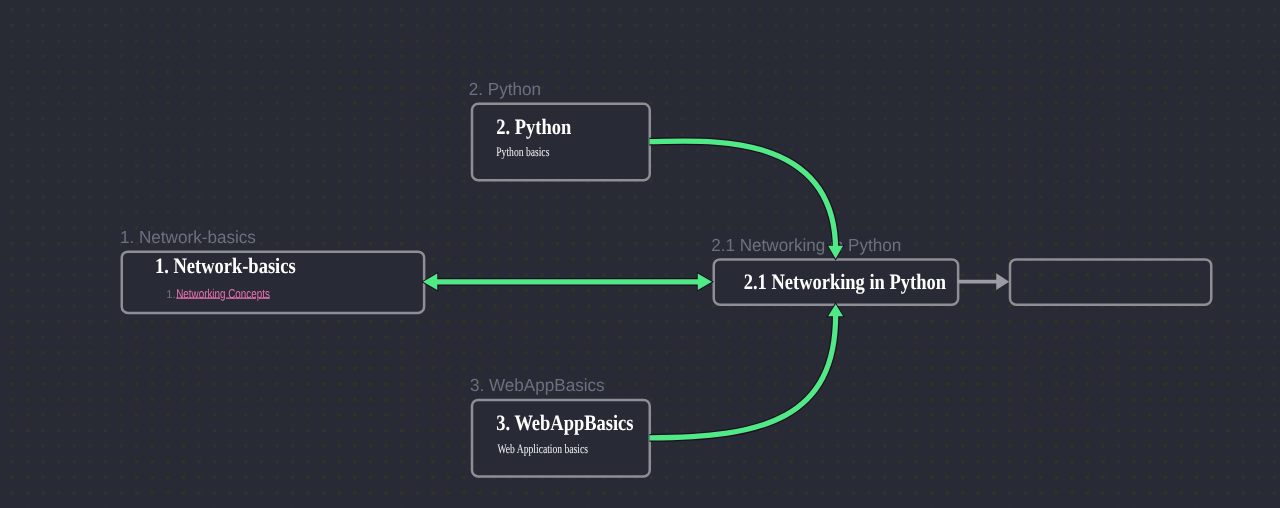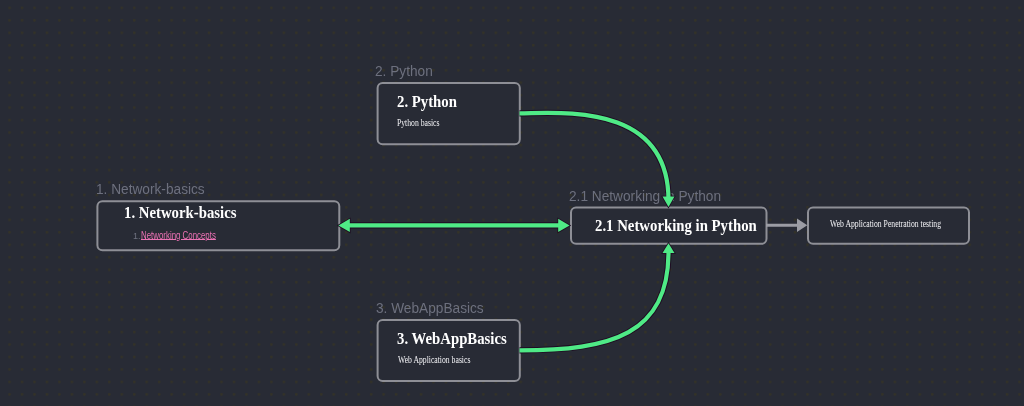--- a/index.html
+++ b/index.html
@@ -97,16 +97,13 @@
   <div class="node" style="left:569.5px;top:206.1px;width:197.4px;height:38.3px;">
     <div class="ntitle" style="left:25.3px;top:11.1px;">2.1 Networking in Python</div>
   </div>
 
   <div class="nlabel" style="left:375.9px;top:300.3px;">3. WebAppBasics</div>
   <div class="node" style="left:376.2px;top:318.5px;width:144.2px;height:63.2px;">
     <div class="ntitle" style="left:21.2px;top:11.1px;">3. WebAppBasics</div>
     <div class="nsub" style="left:22.3px;top:36.4px;">Web Application basics</div>
   </div>
 
-  <div class="node" style="left:806.5px;top:206.1px;width:163px;height:38.3px;">
-    <div class="nsub" style="left:23.9px;top:12.5px;">Web Application Penetration testing</div>
-  </div>
 </div>
 
 </body></html>

